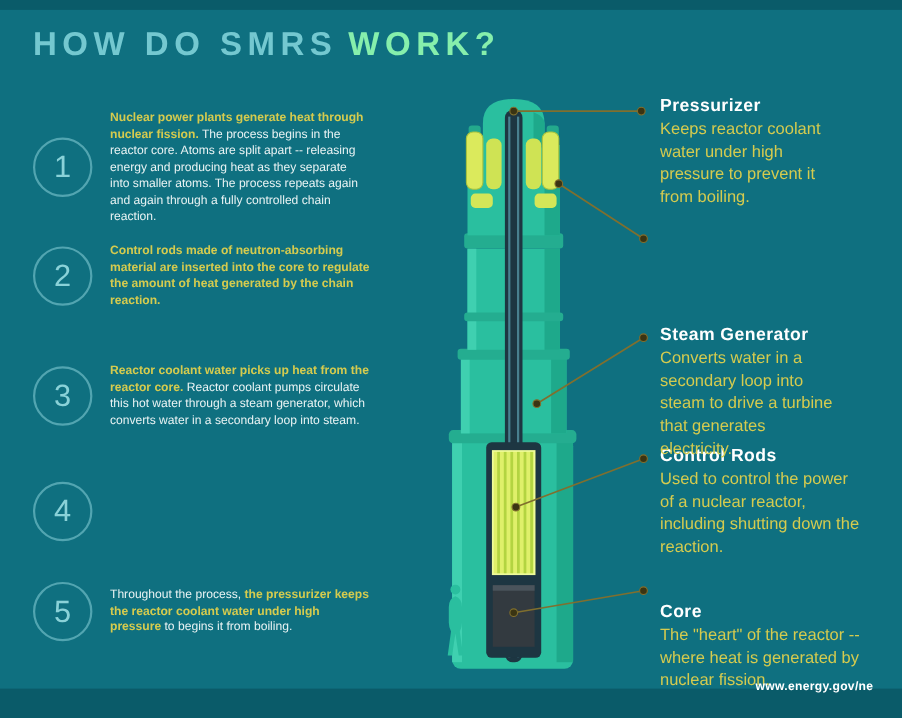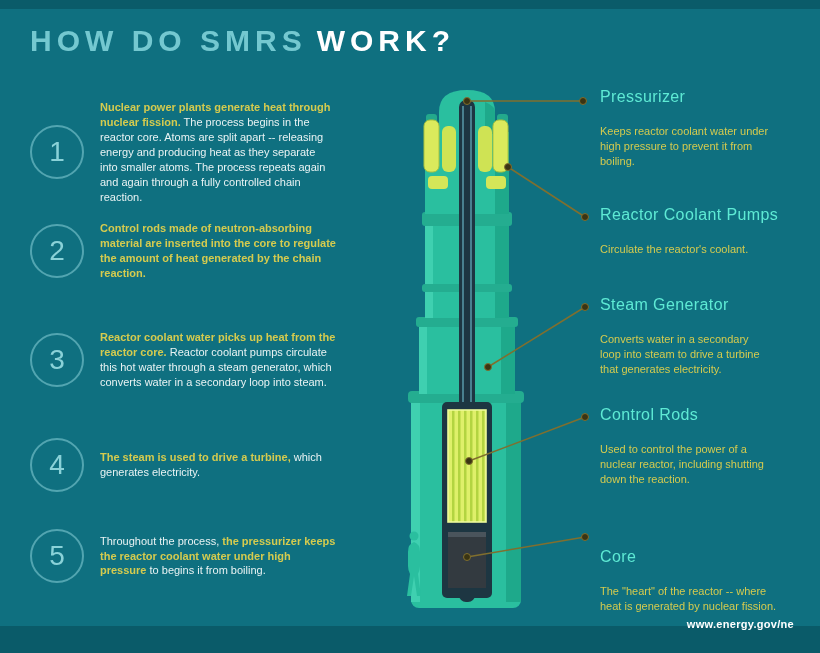--- a/index.html
+++ b/index.html
@@ -21,21 +21,21 @@
     position: absolute; right: 26px; bottom: 0; height: 42px;
     line-height: 27px; color: #ffffff; font-size: 11px; font-weight: bold;
     letter-spacing: 0.3px;
   }
 
   h1.title {
     position: absolute; left: 30px; top: 24px;
     font-size: 30px; font-weight: bold; letter-spacing: 5px;
     color: #74c8d0; white-space: nowrap;
   }
-  h1.title .t-bold { color: #ffffff; margin-left: 10px; }
+  h1.title .t-bold { color: #86efac; margin-left: 10px; }
 
   
   .step {
     position: absolute; left: 30px; width: 312px;
     display: flex; align-items: center;
   }
   .num-circle {
     flex: 0 0 54px; width: 54px; height: 54px; border-radius: 50%;
     border: 2px solid rgba(138, 210, 216, 0.55);
     color: #8ad2d8; font-size: 28px; font-weight: 400;
@@ -61,24 +61,24 @@
 
   
   .callout-lines {
     position: absolute; left: 0; top: 0; width: 820px; height: 653px;
     pointer-events: none;
   }
 
   
   .callout { position: absolute; left: 600px; width: 205px; }
   .callout h2 {
-    color: #5eead4; font-size: 16px; font-weight: normal; letter-spacing: 0.4px;
+    color: #ffffff; font-size: 16px; font-weight: bold; letter-spacing: 0.4px;
   }
   .callout p {
-    margin-top: 18px; color: #d5cb4e; font-size: 11px; line-height: 1.38;
+    margin-top: 2px; color: #d5cb4e; font-size: 15px; line-height: 1.38;
     width: 172px;
   }
   .callout-1 { top: 88px; }
   .callout-2 { top: 206px; }
   .callout-3 { top: 296px; }
   .callout-4 { top: 406px; }
   .callout-5 { top: 548px; }
 </style>
 </head>
 <body>
@@ -98,21 +98,20 @@
   <div class="step step-2">
     <div class="num-circle">2</div>
     <p class="step-text"><span class="em">Control rods made of neutron-absorbing material are inserted into the core to regulate the amount of heat generated by the chain reaction.</span></p>
   </div>
   <div class="step step-3">
     <div class="num-circle">3</div>
     <p class="step-text"><span class="em">Reactor coolant water picks up heat from the reactor core.</span><span> Reactor coolant pumps circulate this hot water through a steam generator, which converts water in a secondary loop into steam.</span></p>
   </div>
   <div class="step step-4">
     <div class="num-circle">4</div>
-    <p class="step-text"><span class="em">The steam is used to drive a turbine,</span><span> which generates electricity.</span></p>
   </div>
   <div class="step step-5">
     <div class="num-circle">5</div>
     <p class="step-text"><span>Throughout the process, </span><span class="em">the pressurizer keeps the reactor coolant water under high pressure</span><span> to begins it from boiling.</span></p>
   </div>
 
   <svg class="reactor" viewBox="0 0 260 540">
 
     <rect x="75" y="318" width="110" height="210" rx="8" fill="#2abf9f"></rect>
     <rect x="75" y="322" width="9" height="200" fill="#3fd0b0"></rect>
@@ -188,24 +187,20 @@
         <circle cx="469" cy="461" r="3.5"></circle>
       <circle cx="585" cy="537" r="3.5"></circle>
         <circle cx="467" cy="557" r="3.5"></circle>
     </g>
   </svg>
 
   <div class="callout callout-1">
     <h2>Pressurizer</h2>
     <p>Keeps reactor coolant water under high pressure to prevent it from boiling.</p>
   </div>
-  <div class="callout callout-2">
-    <h2>Reactor Coolant Pumps</h2>
-    <p>Circulate the reactor's coolant.</p>
-  </div>
   <div class="callout callout-4">
     <h2>Control Rods</h2>
     <p style="width:182px;">Used to control the power of a nuclear reactor, including shutting down the reaction.</p>
   </div>
   <div class="callout callout-3">
     <h2>Steam Generator</h2>
     <p style="width:160px;">Converts water in a secondary loop into steam to drive a turbine that generates electricity.</p>
   </div>
   <div class="callout callout-5">
     <h2>Core</h2>

